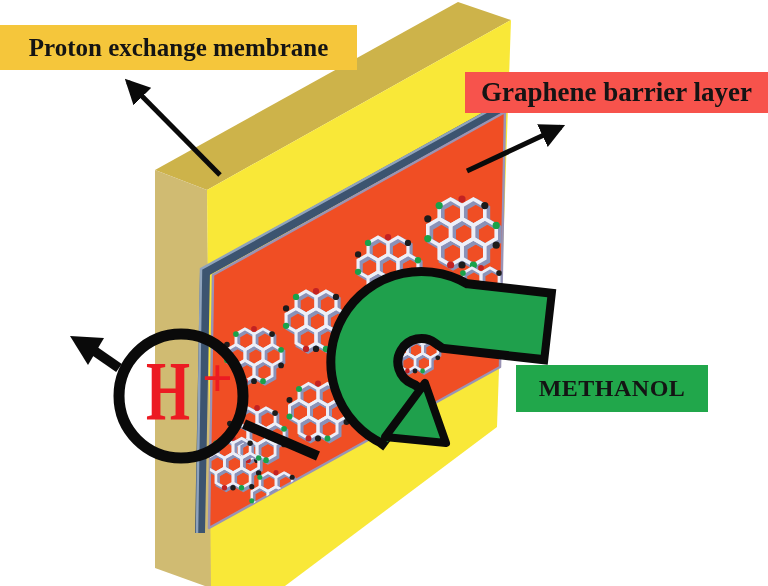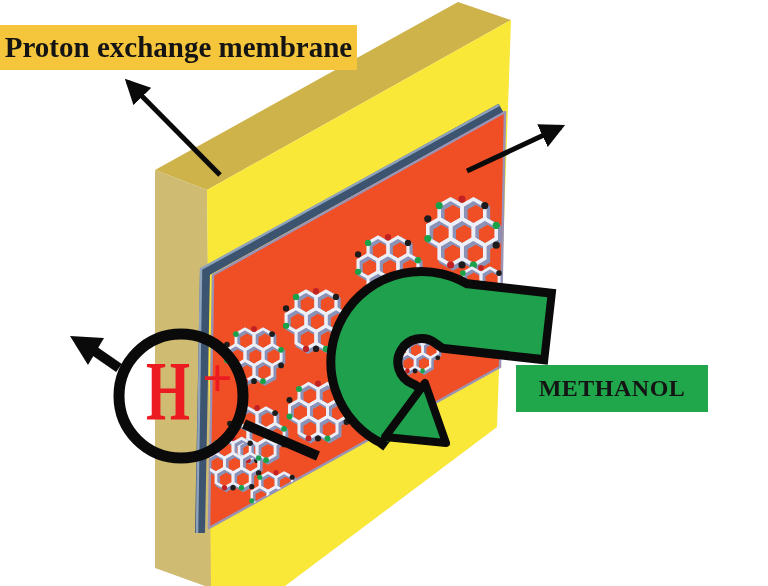--- a/index.html
+++ b/index.html
@@ -1,21 +1,21 @@
 <!DOCTYPE html>
 <html><head>
 <meta charset="utf-8">
 <style>
   html,body{margin:0;padding:0;background:#ffffff;}
   .stage{position:relative;width:768px;height:586px;background:#ffffff;overflow:hidden;
          font-family:"Liberation Serif", serif;}
   .stage svg{position:absolute;left:0;top:0;}
   .label{position:absolute;display:flex;align-items:center;justify-content:center;
          font-weight:bold;color:#141414;text-align:center;}
-  .label.pem{left:0;top:25px;width:357px;height:45px;background:#F5C63B;font-size:29px;text-align:right;}
+  .label.pem{left:0;top:25px;width:357px;height:45px;background:#F5C63B;font-size:25px;text-align:right;}
   .label.gbl{left:465px;top:72px;width:303px;height:41px;background:#F7534C;font-size:27px;}
   .label.meth{left:516px;top:365px;width:192px;height:47px;background:#21A74B;font-size:24px;letter-spacing:0.5px;}
 </style>
 </head>
 <body>
 
 <div class="stage">
 
   <svg width="768" height="586" viewBox="0 0 768 586">
     <defs>
@@ -315,14 +315,15 @@
       <line x1="119" y1="368" x2="93" y2="350" stroke="#0A0A0A" stroke-width="10"></line>
       <polygon points="70,336 104,338 88,365" fill="#0A0A0A"></polygon>
     </g>
 
     <circle cx="181" cy="396" r="62" fill="none" stroke="#0A0A0A" stroke-width="11"></circle>
     <text x="146" y="420" font-size="84" font-weight="bold" font-family="Liberation Serif, serif" fill="#EC1B22" textLength="44" lengthAdjust="spacingAndGlyphs">H</text>
     <text x="202" y="396" font-size="54" font-weight="bold" font-family="Liberation Serif, serif" fill="#EC1B22">+</text>
   </svg>
 
   <div class="label pem">Proton exchange membrane</div>
+  <div class="label gbl">Graphene barrier layer</div>
   <div class="label meth">METHANOL</div>
 </div>
 
 </body></html>

